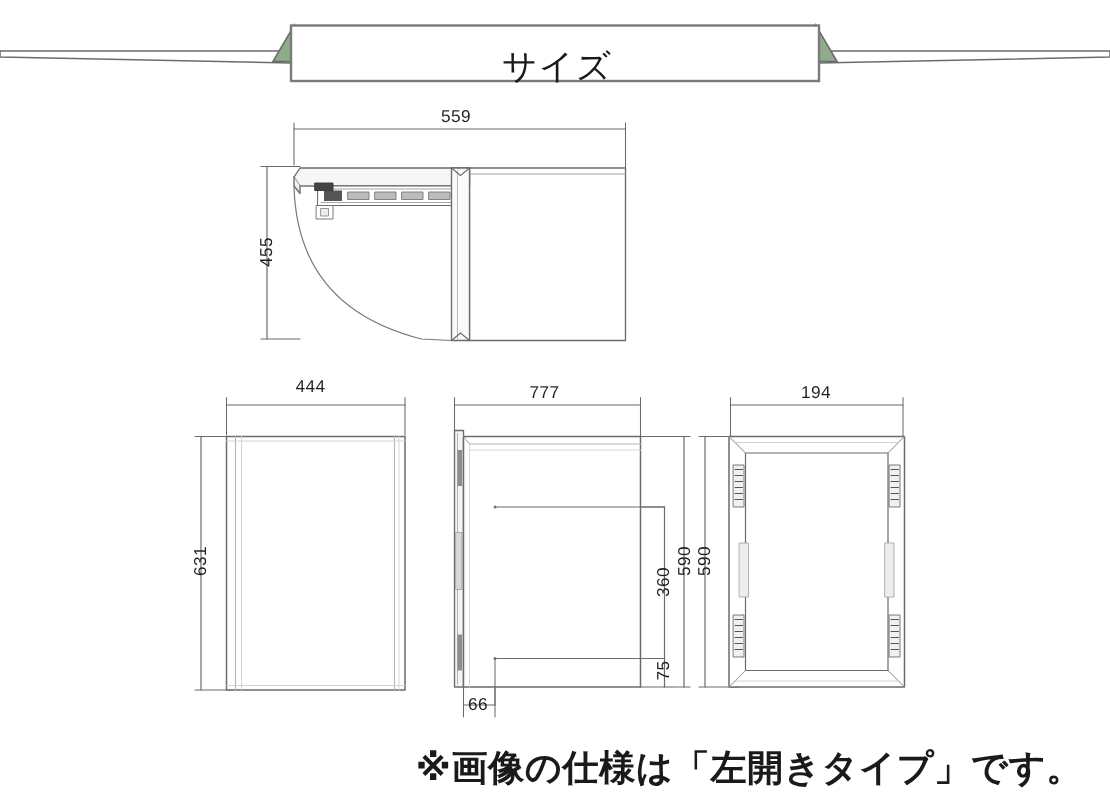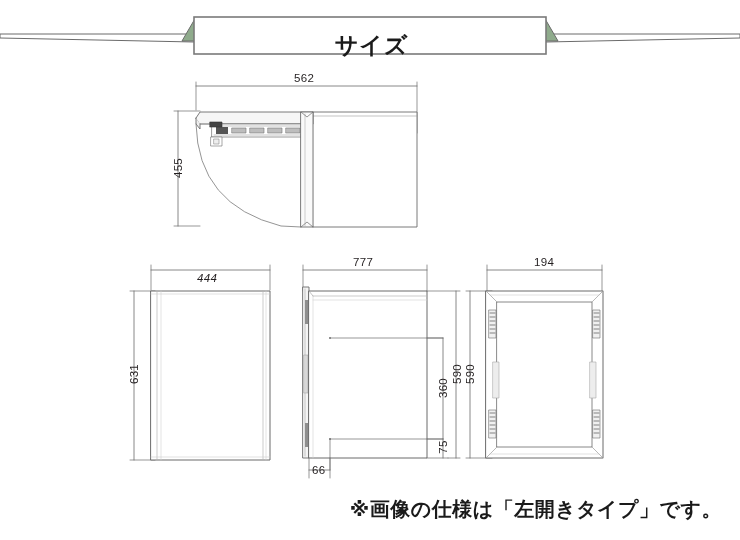--- a/index.html
+++ b/index.html
@@ -38,21 +38,21 @@
   }
   .banner-title {
     position: absolute;
     left: 194px;
     top: 17px;
     width: 355px;
     height: 37px;
     line-height: 37px;
     text-align: center;
     font-size: 23px;
-    font-weight: bold;
+    font-weight: normal;
     letter-spacing: 1px;
     color: #1a1a1a;
     font-family: "DejaVu Sans", "Liberation Sans", sans-serif;
     z-index: 4;
   }
   
   .dim {
     position: absolute;
     font-size: 11.5px;
     color: #231f20;
@@ -65,21 +65,21 @@
     transform-origin: 50% 50%;
     transform: rotate(-90deg);
   }
   
   .footer-note {
     position: absolute;
     left: 0;
     top: 496px;
     width: 722px;
     text-align: right;
-    font-size: 20px;
+    font-size: 24px;
     font-weight: bold;
     color: #1a1a1a;
     font-family: "DejaVu Sans", "Liberation Sans", sans-serif;
     letter-spacing: 0.5px;
     z-index: 3;
   }
 </style>
 </head>
 <body>
 
@@ -220,24 +220,24 @@
           <path d="M594 413 L599 413 M594 417 L599 417 M594 421 L599 421 M594 425 L599 425 M594 429 L599 429 M594 433 L599 433" stroke="#555" stroke-width="0.7"></path>
         </g>
 
         <rect x="493" y="362" width="6" height="36" fill="#ededed" stroke="#a8a8a8" stroke-width="0.6"></rect>
         <rect x="590" y="362" width="6" height="36" fill="#ededed" stroke="#a8a8a8" stroke-width="0.6"></rect>
       </g>
 
     </g>
   </svg>
 
-  <div class="dim" style="left:294px; top:72px;">562</div>
+  <div class="dim" style="left:294px; top:72px;">559</div>
   <div class="dim vert" style="left:168px; top:162px;">455</div>
 
-  <div class="dim" style="left:197px; top:272px;font-style:italic;">444</div>
+  <div class="dim" style="left:197px; top:252px;">444</div>
   <div class="dim vert" style="left:124px; top:368px;">631</div>
 
   <div class="dim" style="left:353px; top:256px;">777</div>
   <div class="dim vert" style="left:433px; top:382px;">360</div>
   <div class="dim vert" style="left:436px; top:441px;">75</div>
   <div class="dim vert" style="left:447px; top:368px;">590</div>
   <div class="dim" style="left:312px; top:464px;">66</div>
 
   <div class="dim" style="left:534px; top:256px;">194</div>
   <div class="dim vert" style="left:460px; top:368px;">590</div>

